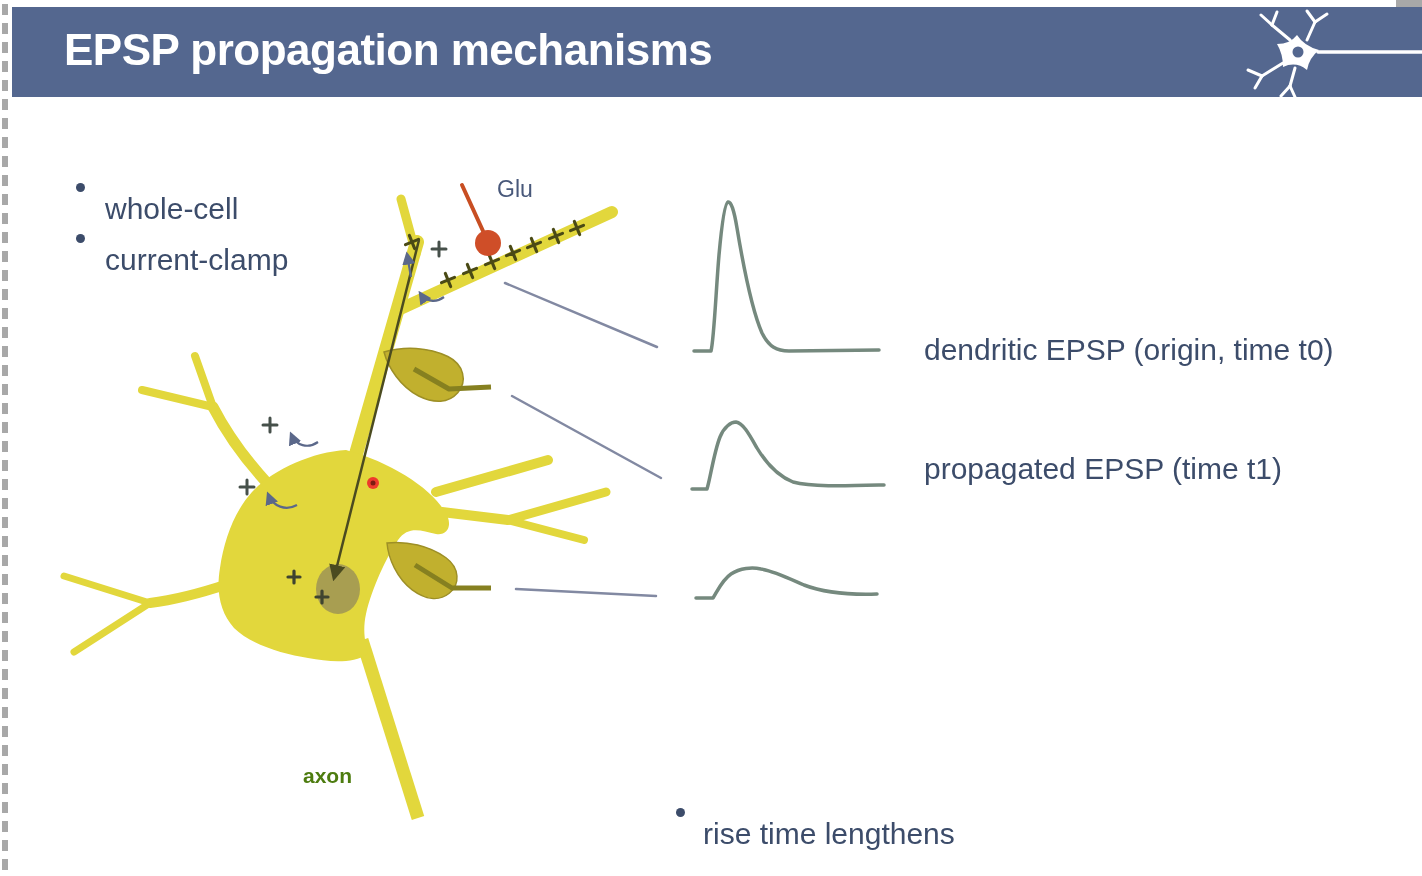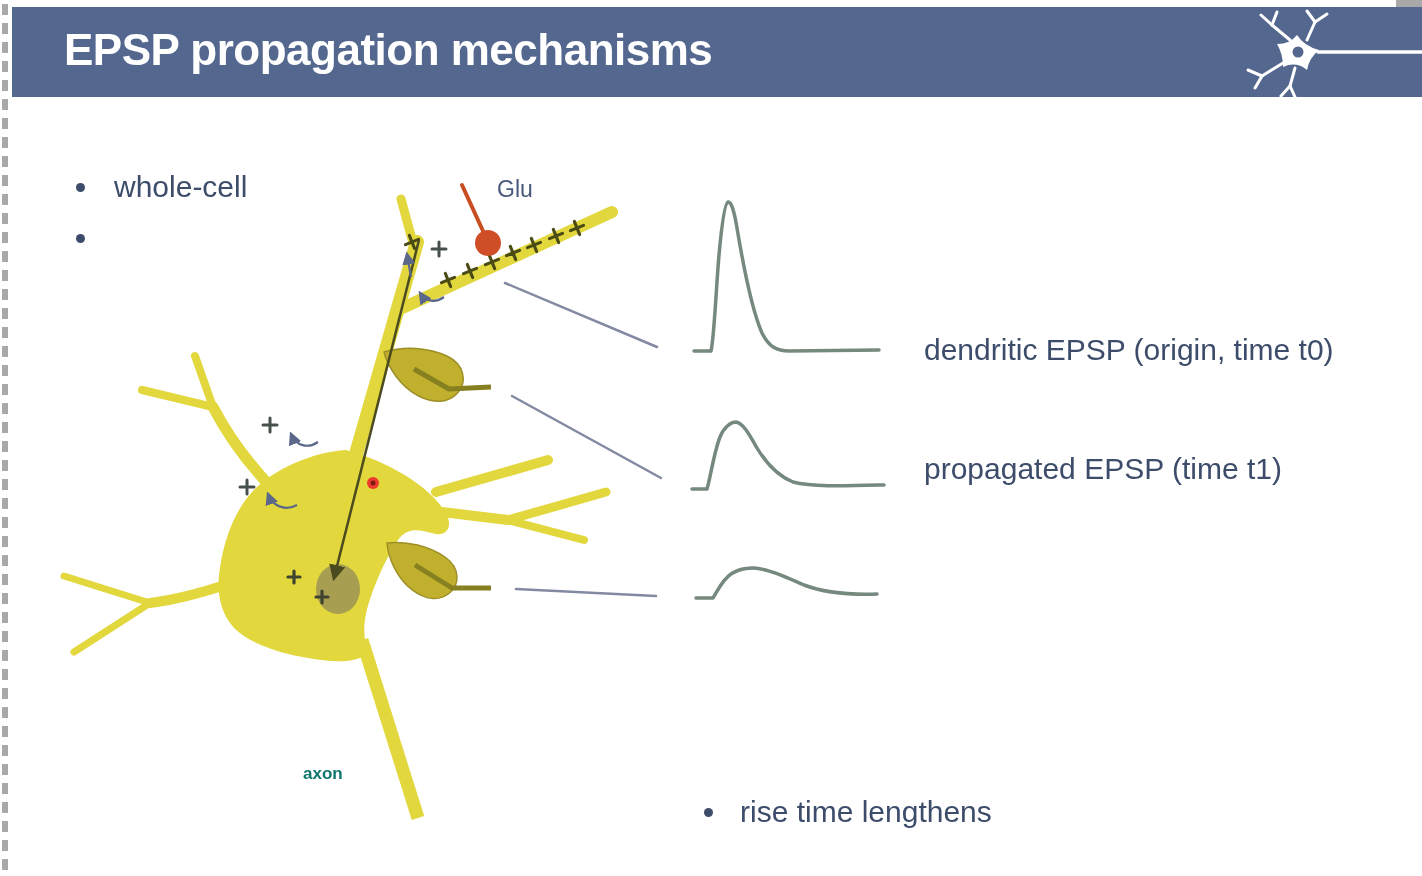--- a/index.html
+++ b/index.html
@@ -6,26 +6,26 @@
   .slide{position:relative;width:1422px;height:876px;background:#ffffff;overflow:hidden;
          font-family:"Liberation Sans",sans-serif;}
   .dash-left{position:absolute;left:2px;top:4px;width:6px;height:872px;
     background:repeating-linear-gradient(180deg,#a8a8a8 0 11px,transparent 11px 19px);}
   .dash-corner{position:absolute;right:0;top:0;width:26px;height:8px;background:#a8a8a8;}
   .header{position:absolute;left:12px;right:0;top:7px;height:90px;background:#54678f;}
   .title{position:absolute;left:52px;top:18px;color:#ffffff;font-size:44px;font-weight:700;
          letter-spacing:-0.5px;white-space:nowrap;}
   .hdr-icon{position:absolute;right:0;top:0;width:210px;height:90px;}
   .txt{position:absolute;color:#3c4c6a;font-size:30px;white-space:nowrap;}
-  .bullet-row{position:absolute;display:flex;align-items:flex-start;}
+  .bullet-row{position:absolute;display:flex;align-items:flex-start;flex-direction:column;}
   .bdot{width:9px;height:9px;border-radius:50%;background:#3c4c6a;margin-top:13px;flex:0 0 auto;}
   .bul-gap-top{margin-left:29px;}
   .bul-gap-bot{margin-left:27px;}
   .glu{position:absolute;left:497px;top:176px;font-size:23px;color:#48587a;font-weight:400;}
-  .axon-lab{position:absolute;left:303px;top:764px;font-size:17px;color:#0f766e;font-weight:700;}
+  .axon-lab{position:absolute;left:303px;top:764px;font-size:21px;color:#4d7c0f;font-weight:700;}
   .concl-head{position:absolute;left:694px;top:697px;font-size:31px;color:#3c4c6a;white-space:nowrap;}
   svg.canvas{position:absolute;left:0;top:0;width:1422px;height:876px;pointer-events:none;}
 </style>
 </head>
 <body>
 
 <div class="slide">
 
   <div class="dash-left"></div>
   <div class="dash-corner"></div>
@@ -52,20 +52,21 @@
       <circle cx="1298" cy="52" r="5.5" fill="#54678f"></circle>
     </svg>
   </div>
 
   <div class="bullet-row" style="left:76px;top:170px;">
     <div class="bdot"></div>
     <div class="txt bul-gap-top" style="position:static;">whole-cell</div>
   </div>
   <div class="bullet-row" style="left:76px;top:221px;">
     <div class="bdot"></div>
+    <div class="txt bul-gap-top" style="position:static;">current-clamp</div>
   </div>
 
   <svg class="canvas" viewBox="0 0 1422 876">
     <defs>
       <marker id="ah-dark" viewBox="0 0 10 10" refX="8" refY="5" markerWidth="6.5" markerHeight="6.5" orient="auto-start-reverse">
         <path d="M0,0 L10,5 L0,10 z" fill="#4b4b20"></path>
       </marker>
       <marker id="ah-slate" viewBox="0 0 10 10" refX="8" refY="5" markerWidth="6" markerHeight="6" orient="auto-start-reverse">
         <path d="M0,0 L10,5 L0,10 z" fill="#5b688a"></path>
       </marker>
@@ -153,18 +154,18 @@
       <path d="M 696 598 L 713 598 C 717 592 722 580 731 574 C 740 568 752 567 761 569 C 774 571 788 578 804 585 C 822 592 846 595 877 594"></path>
     </g>
   </svg>
 
   <div class="glu">Glu</div>
   <div class="axon-lab">axon</div>
 
   <div class="txt" style="left:924px;top:333px;">dendritic EPSP (origin, time t0)</div>
   <div class="txt" style="left:924px;top:452px;">propagated EPSP (time t1)</div>
 
-  <div class="bullet-row" style="left:704px;top:795px;">
+  <div class="bullet-row" style="left:676px;top:795px;">
     <div class="bdot"></div>
     <div class="txt bul-gap-bot" style="position:static;">rise time lengthens</div>
   </div>
 
 </div>
 
 </body></html>

